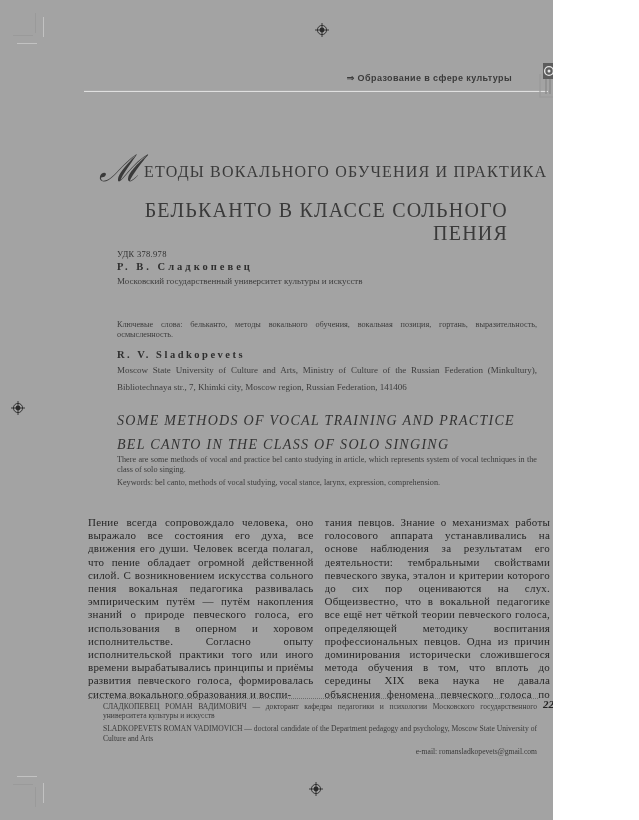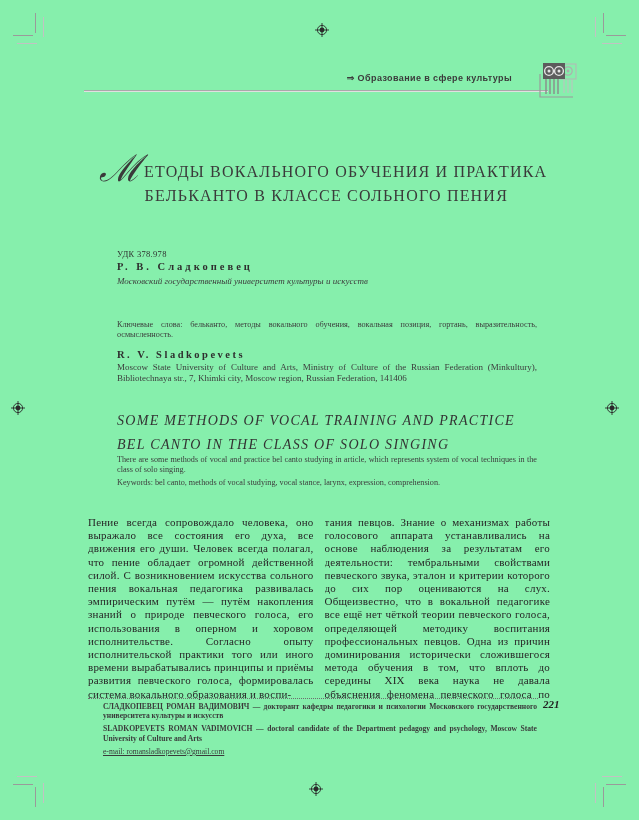--- a/index.html
+++ b/index.html
@@ -1,17 +1,17 @@
 <!DOCTYPE html>
 <html><head>
 <meta charset="utf-8">
 <style>
   html,body{margin:0;padding:0;background:#ffffff;}
   #page{
-    position:relative;width:639px;height:820px;background:#86efac;overflow:hidden;
+    position:relative;width:553px;height:820px;background:#a3a3a3;overflow:hidden;
     font-family:"Liberation Serif", serif;color:#2e2e2e;
   }
   
   .cropline{position:absolute;background:#9a9a9a;}
   .cropline.light{background:#c2c2c2;}
   .regmark{position:absolute;width:14px;height:14px;}
   .regmark svg{display:block;width:14px;height:14px;}
   
   #header-label{
     position:absolute;top:73px;left:0;width:512px;text-align:right;
@@ -19,44 +19,44 @@
     letter-spacing:0.4px;color:#3b3b3b;
   }
   #header-rule{position:absolute;top:90px;left:84px;width:464px;height:1px;
     background:#a9a9a9;border-bottom:1px solid #e0e0e0;}
   #header-icon{position:absolute;top:60px;left:537px;width:42px;height:40px;}
   
   #title{position:absolute;left:99px;top:163px;width:409px;color:#3a3a3a;}
   #title .line1{font-size:16px;letter-spacing:1.2px;white-space:nowrap;}
   #title .initial{font-size:37px;font-style:italic;font-family:"DejaVu Serif", serif;
     line-height:0;vertical-align:-4px;margin-right:1px;color:#3a3a3a;}
-  #title .line2{font-size:16px;letter-spacing:1.2px;text-align:right;margin-top:6px;}
+  #title .line2{font-size:20px;letter-spacing:1.2px;text-align:right;margin-top:18px;}
   
   .meta{position:absolute;left:117px;width:420px;}
   #udk{top:249px;font-size:8.5px;letter-spacing:0.3px;}
   #author-ru{top:261px;font-size:10.5px;font-weight:bold;letter-spacing:3px;}
-  #affil-ru{top:276px;font-size:9px;color:#3c3c3c;font-style:italic;}
+  #affil-ru{top:276px;font-size:9px;color:#3c3c3c;}
   #abstract-ru{top:295px;font-size:8.2px;line-height:9.8px;color:#3c3c3c;text-align:justify;}
   #keywords-ru{top:320px;font-size:8.2px;line-height:9.8px;color:#3c3c3c;text-align:justify;}
   #author-en{top:349px;font-size:10.5px;font-weight:bold;letter-spacing:2.5px;}
-  #affil-en{top:362px;font-size:9px;line-height:11px;color:#3c3c3c;text-align:justify;}
+  #affil-en{top:362px;font-size:9px;line-height:17px;color:#3c3c3c;text-align:justify;}
   #title-en{top:413px;font-style:italic;font-size:14px;letter-spacing:1.3px;color:#333;}
   #title-en .tl2{margin-top:8px;}
   #abstract-en{top:455px;font-size:8.2px;line-height:9.8px;color:#3c3c3c;text-align:justify;}
   #keywords-en{top:478px;font-size:8.2px;color:#3c3c3c;}
   
   #body-cols{position:absolute;left:88px;top:516px;width:462px;display:flex;gap:11px;}
   .col{width:226px;height:185px;overflow:hidden;font-size:11px;line-height:13.2px;
     letter-spacing:0.2px;text-align:justify;color:#262626;}
   
   #footer-rule{position:absolute;left:88px;top:698px;width:450px;border-top:1px dotted #6e6e6e;}
   #footer{position:absolute;left:103px;top:702px;width:434px;
     font-size:7.6px;line-height:9.2px;color:#3a3a3a;}
-  #footer .bio{margin-bottom:4px;text-align:justify;font-weight:bold;}
-  #footer .right{text-align:left;text-decoration:underline;}
+  #footer .bio{margin-bottom:4px;text-align:justify;}
+  #footer .right{text-align:right;}
   #footer #email-line{margin-top:3px;}
   #page-number{position:absolute;left:543px;top:698px;font-size:11px;font-weight:bold;
     font-style:italic;color:#222;}
 </style>
 </head>
 <body>
 
 <div id="page">
 
   <div>

